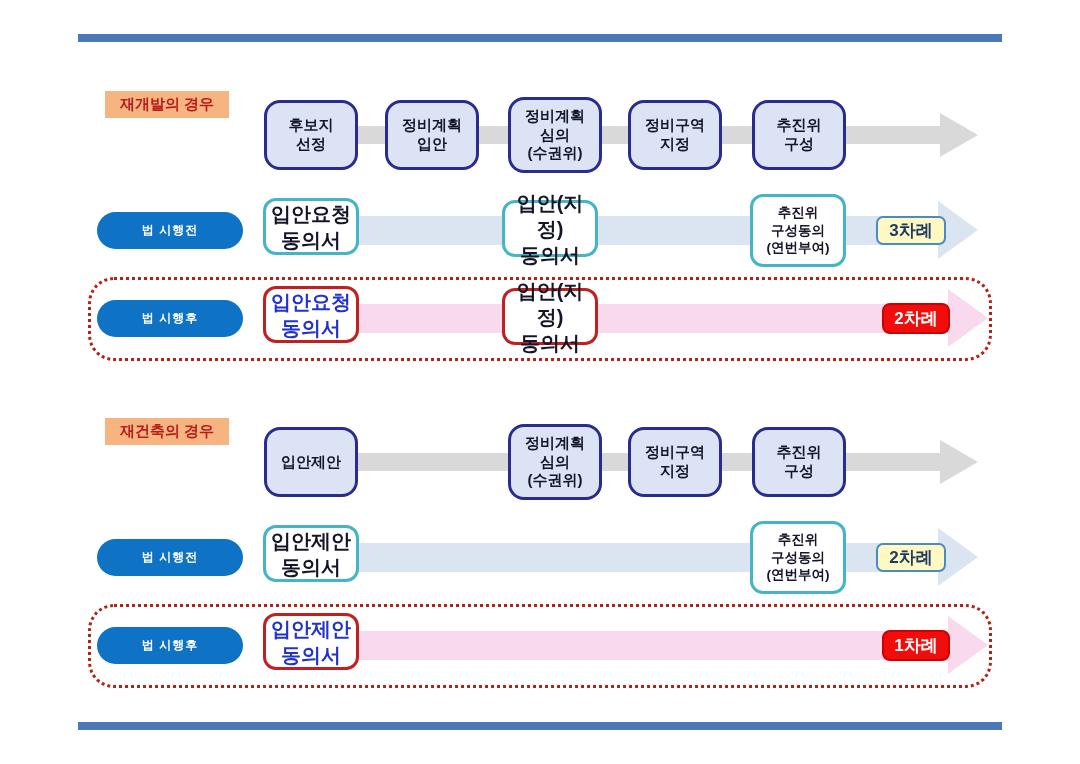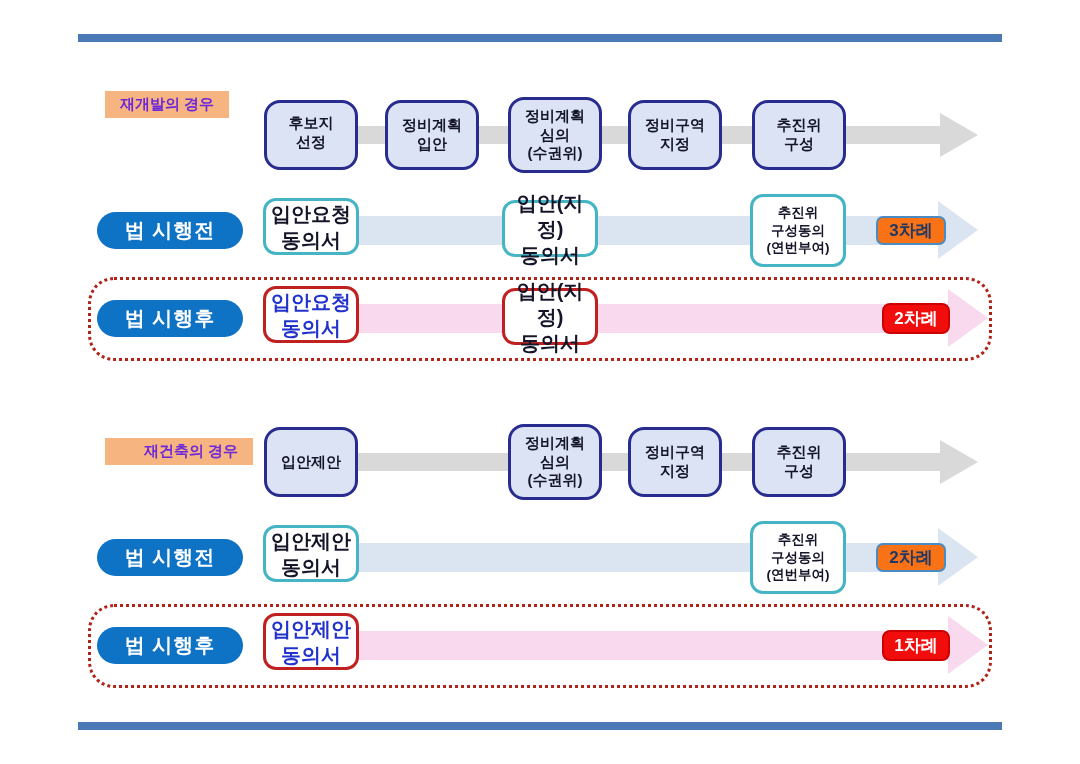--- a/index.html
+++ b/index.html
@@ -8,21 +8,21 @@
     font-family:"Liberation Sans","DejaVu Sans",sans-serif;
   }
   .hbar{position:absolute;left:78px;width:924px;height:8px;background:#4a79b5;}
   .title-box{
     position:absolute;left:115px;top:41px;width:254px;height:31px;
     background:#1e3a6e;border-radius:8px;color:#ffffff;font-weight:bold;font-size:16px;
     display:flex;align-items:center;justify-content:center;white-space:nowrap;
   }
   .sec-label{
     position:absolute;left:105px;width:124px;height:27px;background:#f5b480;
-    color:#6d28d9;font-weight:bold;font-size:15px;
+    color:#b91c1c;font-weight:bold;font-size:15px;
     display:flex;align-items:center;justify-content:center;white-space:nowrap;
   }
   .bar-gray{position:absolute;background:#d9d9d9;z-index:1;}
   .head-gray{position:absolute;width:0;height:0;z-index:1;
     border-top:22px solid transparent;border-bottom:22px solid transparent;border-left:38px solid #d9d9d9;}
   .bar-blue{position:absolute;background:#dbe5f2;z-index:1;}
   .head-blue{position:absolute;width:0;height:0;z-index:1;
     border-top:29px solid transparent;border-bottom:29px solid transparent;border-left:40px solid #dbe5f2;}
   .bar-pink{position:absolute;background:#f9d9ee;z-index:1;}
   .head-pink{position:absolute;width:0;height:0;z-index:1;
@@ -38,26 +38,26 @@
     position:absolute;width:96px;height:57px;z-index:2;background:#ffffff;border-radius:13px;
     color:#15152a;font-weight:bold;font-size:20px;line-height:1.3;text-align:center;
     display:flex;align-items:center;justify-content:center;white-space:pre-line;box-sizing:border-box;
   }
   .consent-teal{border:3px solid #45b5c6;}
   .consent-red{border:3px solid #c02020;}
   .consent-box.tri{height:73px;font-size:13.5px;}
   .blue-text{color:#2233cc;}
   .pill{
     position:absolute;left:97px;width:146px;height:37px;z-index:2;
-    background:#0e72c5;border-radius:19px;color:#ffffff;font-weight:bold;font-size:20px;
+    background:#0e72c5;border-radius:19px;color:#ffffff;font-weight:bold;font-size:12px;
     display:flex;align-items:center;justify-content:center;white-space:nowrap;letter-spacing:1px;
   }
   .badge-blue{
     position:absolute;width:70px;height:29px;z-index:3;
-    background:#f97316;border:2px solid #4a8bc4;border-radius:7px;box-sizing:border-box;
+    background:#fef9c3;border:2px solid #4a8bc4;border-radius:7px;box-sizing:border-box;
     color:#1f3864;font-weight:bold;font-size:17px;
     display:flex;align-items:center;justify-content:center;white-space:nowrap;
   }
   .badge-red{
     position:absolute;width:68px;height:31px;z-index:3;
     background:#f20d0d;border:2px solid #cc0000;border-radius:8px;box-sizing:border-box;
     color:#ffffff;font-weight:bold;font-size:17px;
     display:flex;align-items:center;justify-content:center;white-space:nowrap;
   }
   .dashed-frame{
@@ -70,21 +70,21 @@
 
 <div class="canvas">
 
   <div class="hbar" style="top:34px;"></div>
 
   <div class="sec-label" style="top:91px;">재개발의 경우</div>
 
   <div class="bar-gray" style="left:300px;top:126px;width:642px;height:18px;"></div>
   <div class="head-gray" style="left:940px;top:113px;"></div>
 
-  <div class="step-box" style="left:264px;top:100px;font-family:Liberation Mono, monospace;">후보지
+  <div class="step-box" style="left:264px;top:100px;">후보지
 선정</div>
   <div class="step-box" style="left:385px;top:100px;">정비계획
 입안</div>
   <div class="step-box tall" style="left:508px;top:97px;">정비계획
 심의
 (수권위)</div>
   <div class="step-box" style="left:628px;top:100px;">정비구역
 지정</div>
   <div class="step-box" style="left:752px;top:100px;">추진위
 구성</div>
@@ -104,21 +104,21 @@
   <div class="dashed-frame" style="top:277px;"></div>
   <div class="bar-pink" style="left:305px;top:304px;width:645px;height:29px;"></div>
   <div class="head-pink" style="left:948px;top:289px;"></div>
   <div class="pill" style="top:300px;">법 시행후</div>
   <div class="consent-box consent-red blue-text" style="left:263px;top:286px;">입안요청
 동의서</div>
   <div class="consent-box consent-red" style="left:502px;top:288px;">입안(지정)
 동의서</div>
   <div class="badge-red" style="left:882px;top:303px;">2차례</div>
 
-  <div class="sec-label" style="top:438px;padding-left:24px;">재건축의 경우</div>
+  <div class="sec-label" style="top:418px;">재건축의 경우</div>
 
   <div class="bar-gray" style="left:300px;top:453px;width:642px;height:18px;"></div>
   <div class="head-gray" style="left:940px;top:440px;"></div>
 
   <div class="step-box" style="left:264px;top:427px;">입안제안</div>
   <div class="step-box tall" style="left:508px;top:424px;">정비계획
 심의
 (수권위)</div>
   <div class="step-box" style="left:628px;top:427px;">정비구역
 지정</div>

